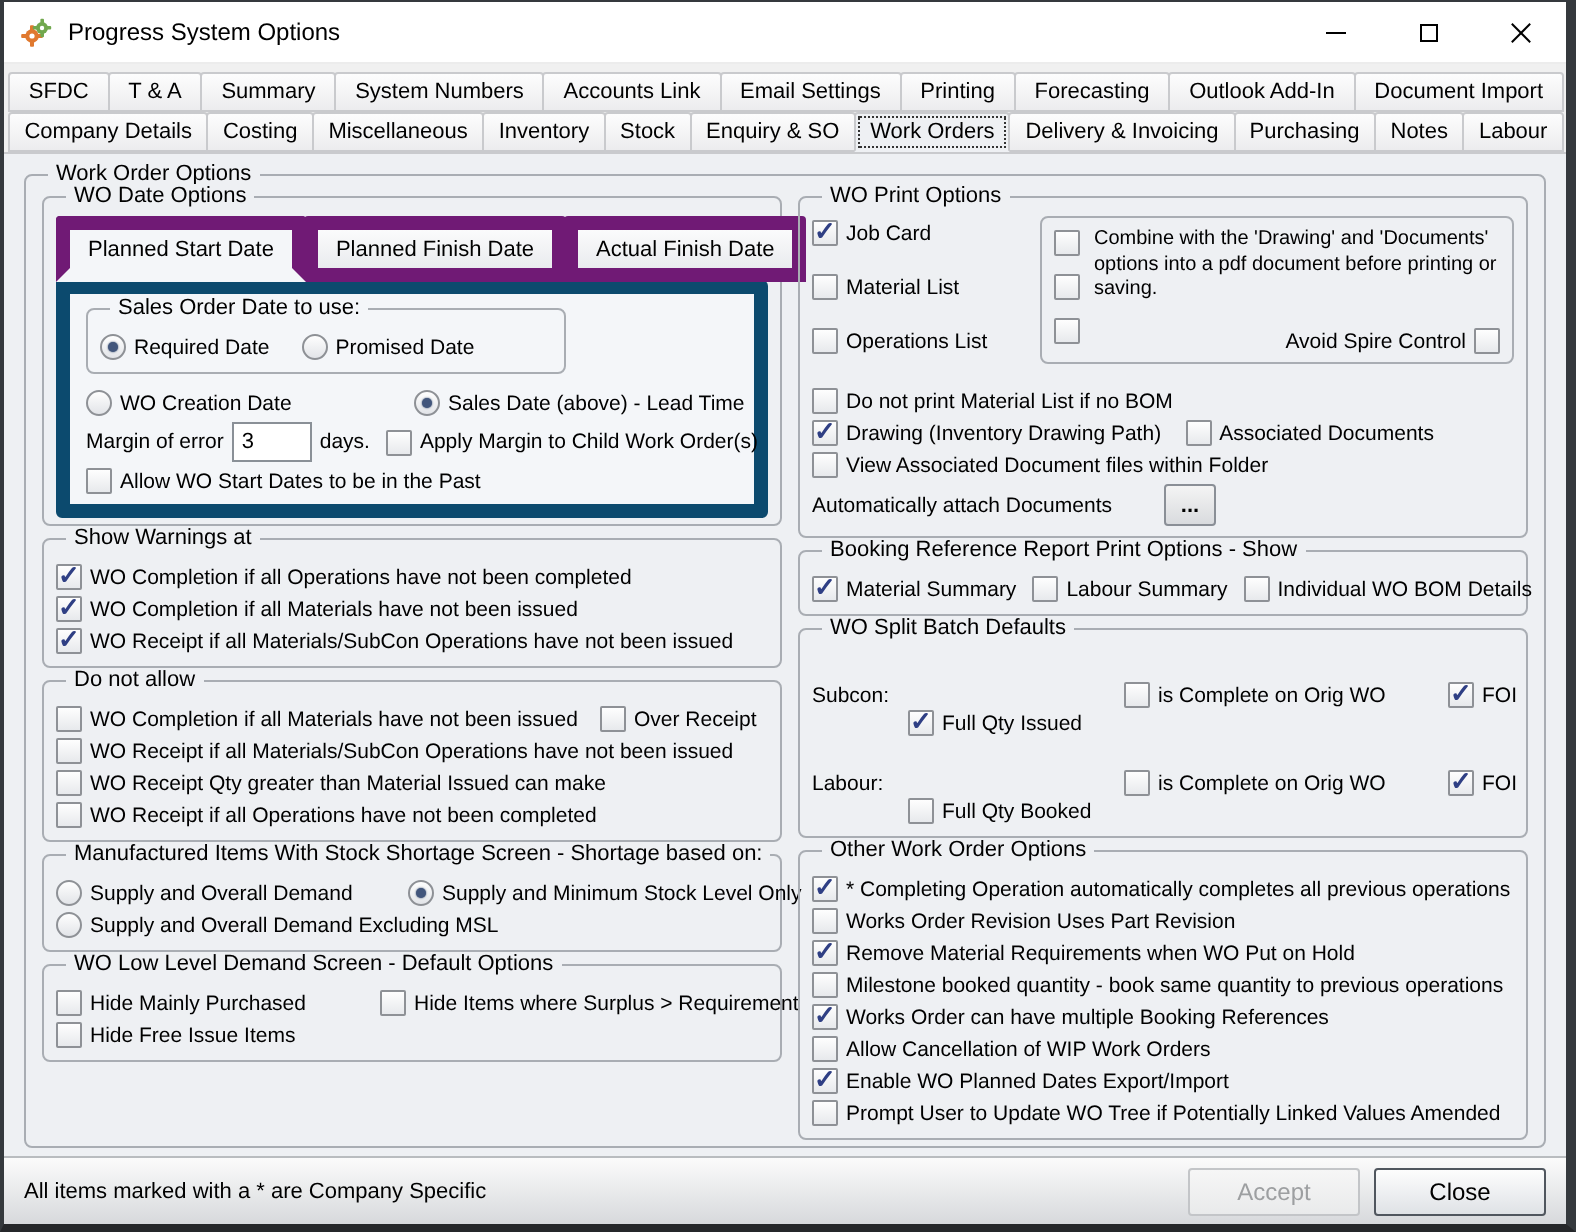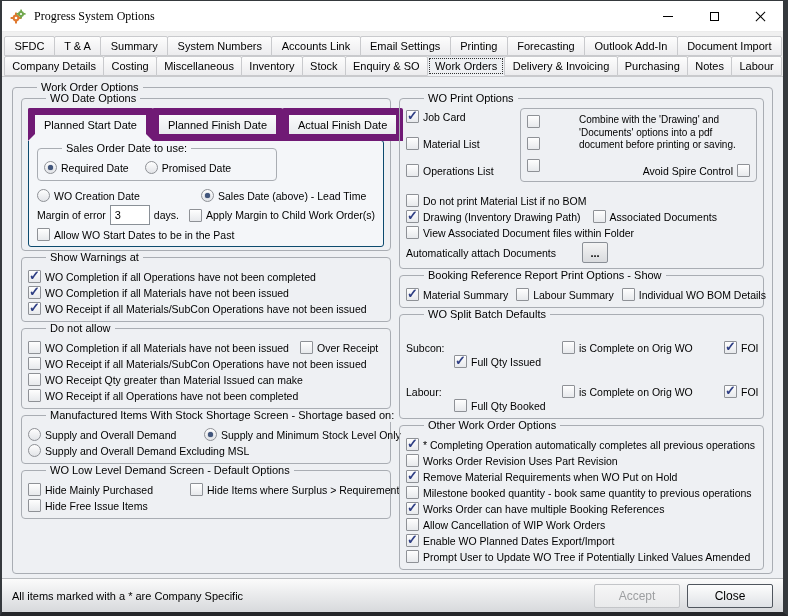--- a/index.html
+++ b/index.html
@@ -17,21 +17,20 @@
     border-top: 1px solid #35393d;
     border-right: 5px solid #35393d;
     border-bottom: 4px solid #25272a;
     background: #f0f0f0;
   }
   
   .titlebar {
     flex: none; height: 31px; background: #ffffff;
     display: flex; align-items: center;
     border-bottom: 1px solid #ececec;
-    font-family: Liberation Serif, serif;
   }
   .app-icon { width: 16px; height: 16px; margin-left: 8px; flex: none; }
   .title-text { margin-left: 8px; font-size: 12px; color: #000; }
   .win-btns { margin-left: auto; display: flex; height: 100%; }
   .win-btn { width: 46px; height: 100%; display: flex; align-items: center; justify-content: center; }
   .glyph-min { width: 10px; height: 1px; background: #000; }
   .glyph-max { width: 9px; height: 9px; border: 1px solid #000; }
   .glyph-close { position: relative; width: 11px; height: 11px; }
   .glyph-close::before, .glyph-close::after {
     content: ""; position: absolute; left: 5px; top: -1px; width: 1px; height: 13px; background: #000;
@@ -53,21 +52,21 @@
     outline: 1px dotted #333; outline-offset: -3px;
     position: relative; z-index: 2;
   }
   
   .page {
     flex: 1 1 auto; background: #eef0f3; border-top: 1px solid #c9cacd;
     padding: 10px 10px 4px 10px; position: relative; overflow: hidden;
   }
   .grp { position: relative; border: 1px solid #a9adb3; border-radius: 4px; padding: 9px 6px 3px 6px; margin-bottom: 6px; }
   .grp-title {
-    position: absolute; top: -7px; left: 24px; background: #eef0f3;
+    position: absolute; top: -7px; left: 11px; background: #eef0f3;
     padding: 0 4px; font-size: 11px; line-height: 13px; white-space: nowrap;
   }
   .outer { height: 100%; padding: 10px 8px 4px 8px; }
   .cols { display: flex; gap: 8px; height: 100%; }
   .col-l { width: 370px; flex: none; }
   .col-r { flex: 1 1 auto; min-width: 0; }
   
   .row { display: flex; align-items: center; gap: 4px; margin: 3px 0; white-space: nowrap; }
   .cb {
     width: 13px; height: 13px; flex: none; display: inline-block; position: relative;
@@ -90,38 +89,38 @@
   .lbl { white-space: nowrap; }
   
   .itabs { display: flex; }
   .itab {
     padding: 4px 9px 3px 9px; font-size: 11px; white-space: nowrap;
     border: 7px solid #701a75; border-radius: 2px 2px 0 0;
     background: linear-gradient(#fbfbfc, #e9ebee); margin-right: -1px;
   }
   .itab.sel { background: #f4f6f9; border-bottom-color: #f4f6f9; position: relative; z-index: 2; }
   .ipanel {
-    border: 1px solid #0c4a6e; border-radius: 0 3px 3px 3px;
+    border: 7px solid #0c4a6e; border-radius: 0 3px 3px 3px;
     padding: 7px 8px 5px 8px; margin-top: -1px; background: #f4f6f9;
   }
   .ipanel .grp-title { background: #f4f6f9; }
   .sales-grp { width: 240px; margin-bottom: 8px; }
   .w160 { width: 160px; flex: none; }
   .txt {
     width: 40px; height: 20px; border: 1px solid #8a9097; background: #fff;
     font-family: "Liberation Sans", sans-serif; font-size: 11px; padding: 1px 4px;
   }
   
   .po-top { display: flex; gap: 6px; align-items: flex-start; }
   .po-left { width: 108px; flex: none; padding-top: 2px; }
   .po-left .row { margin: 0 0 14px 0; }
   .combine { flex: 1 1 auto; border: 1px solid #a9adb3; border-radius: 4px; padding: 5px 5px 4px 6px; position: relative; min-height: 74px; }
   .combine-flex { display: flex; gap: 7px; }
   .combine-checks { display: flex; flex-direction: column; gap: 9px; padding-top: 1px; }
-  .combine-text { font-size: 10px; line-height: 12.5px; white-space: normal; margin-left: 32px; }
+  .combine-text { font-size: 10px; line-height: 12.5px; white-space: normal; }
   .avoid-row { position: absolute; right: 6px; bottom: 4px; display: flex; align-items: center; gap: 4px; }
   .dots-btn {
     width: 26px; height: 21px; border: 1px solid #8a8f96; border-radius: 2px;
     background: linear-gradient(#f4f4f4, #d9dbde); font-size: 11px; font-weight: bold;
     display: inline-flex; align-items: center; justify-content: center;
   }
   
   .sb-name { width: 44px; flex: none; }
   .sb-c1 { width: 104px; flex: none; display: inline-flex; gap: 4px; align-items: center; margin-top: 28px; }
   .sb-c2 { width: 158px; flex: none; display: inline-flex; gap: 4px; align-items: flex-end; }

